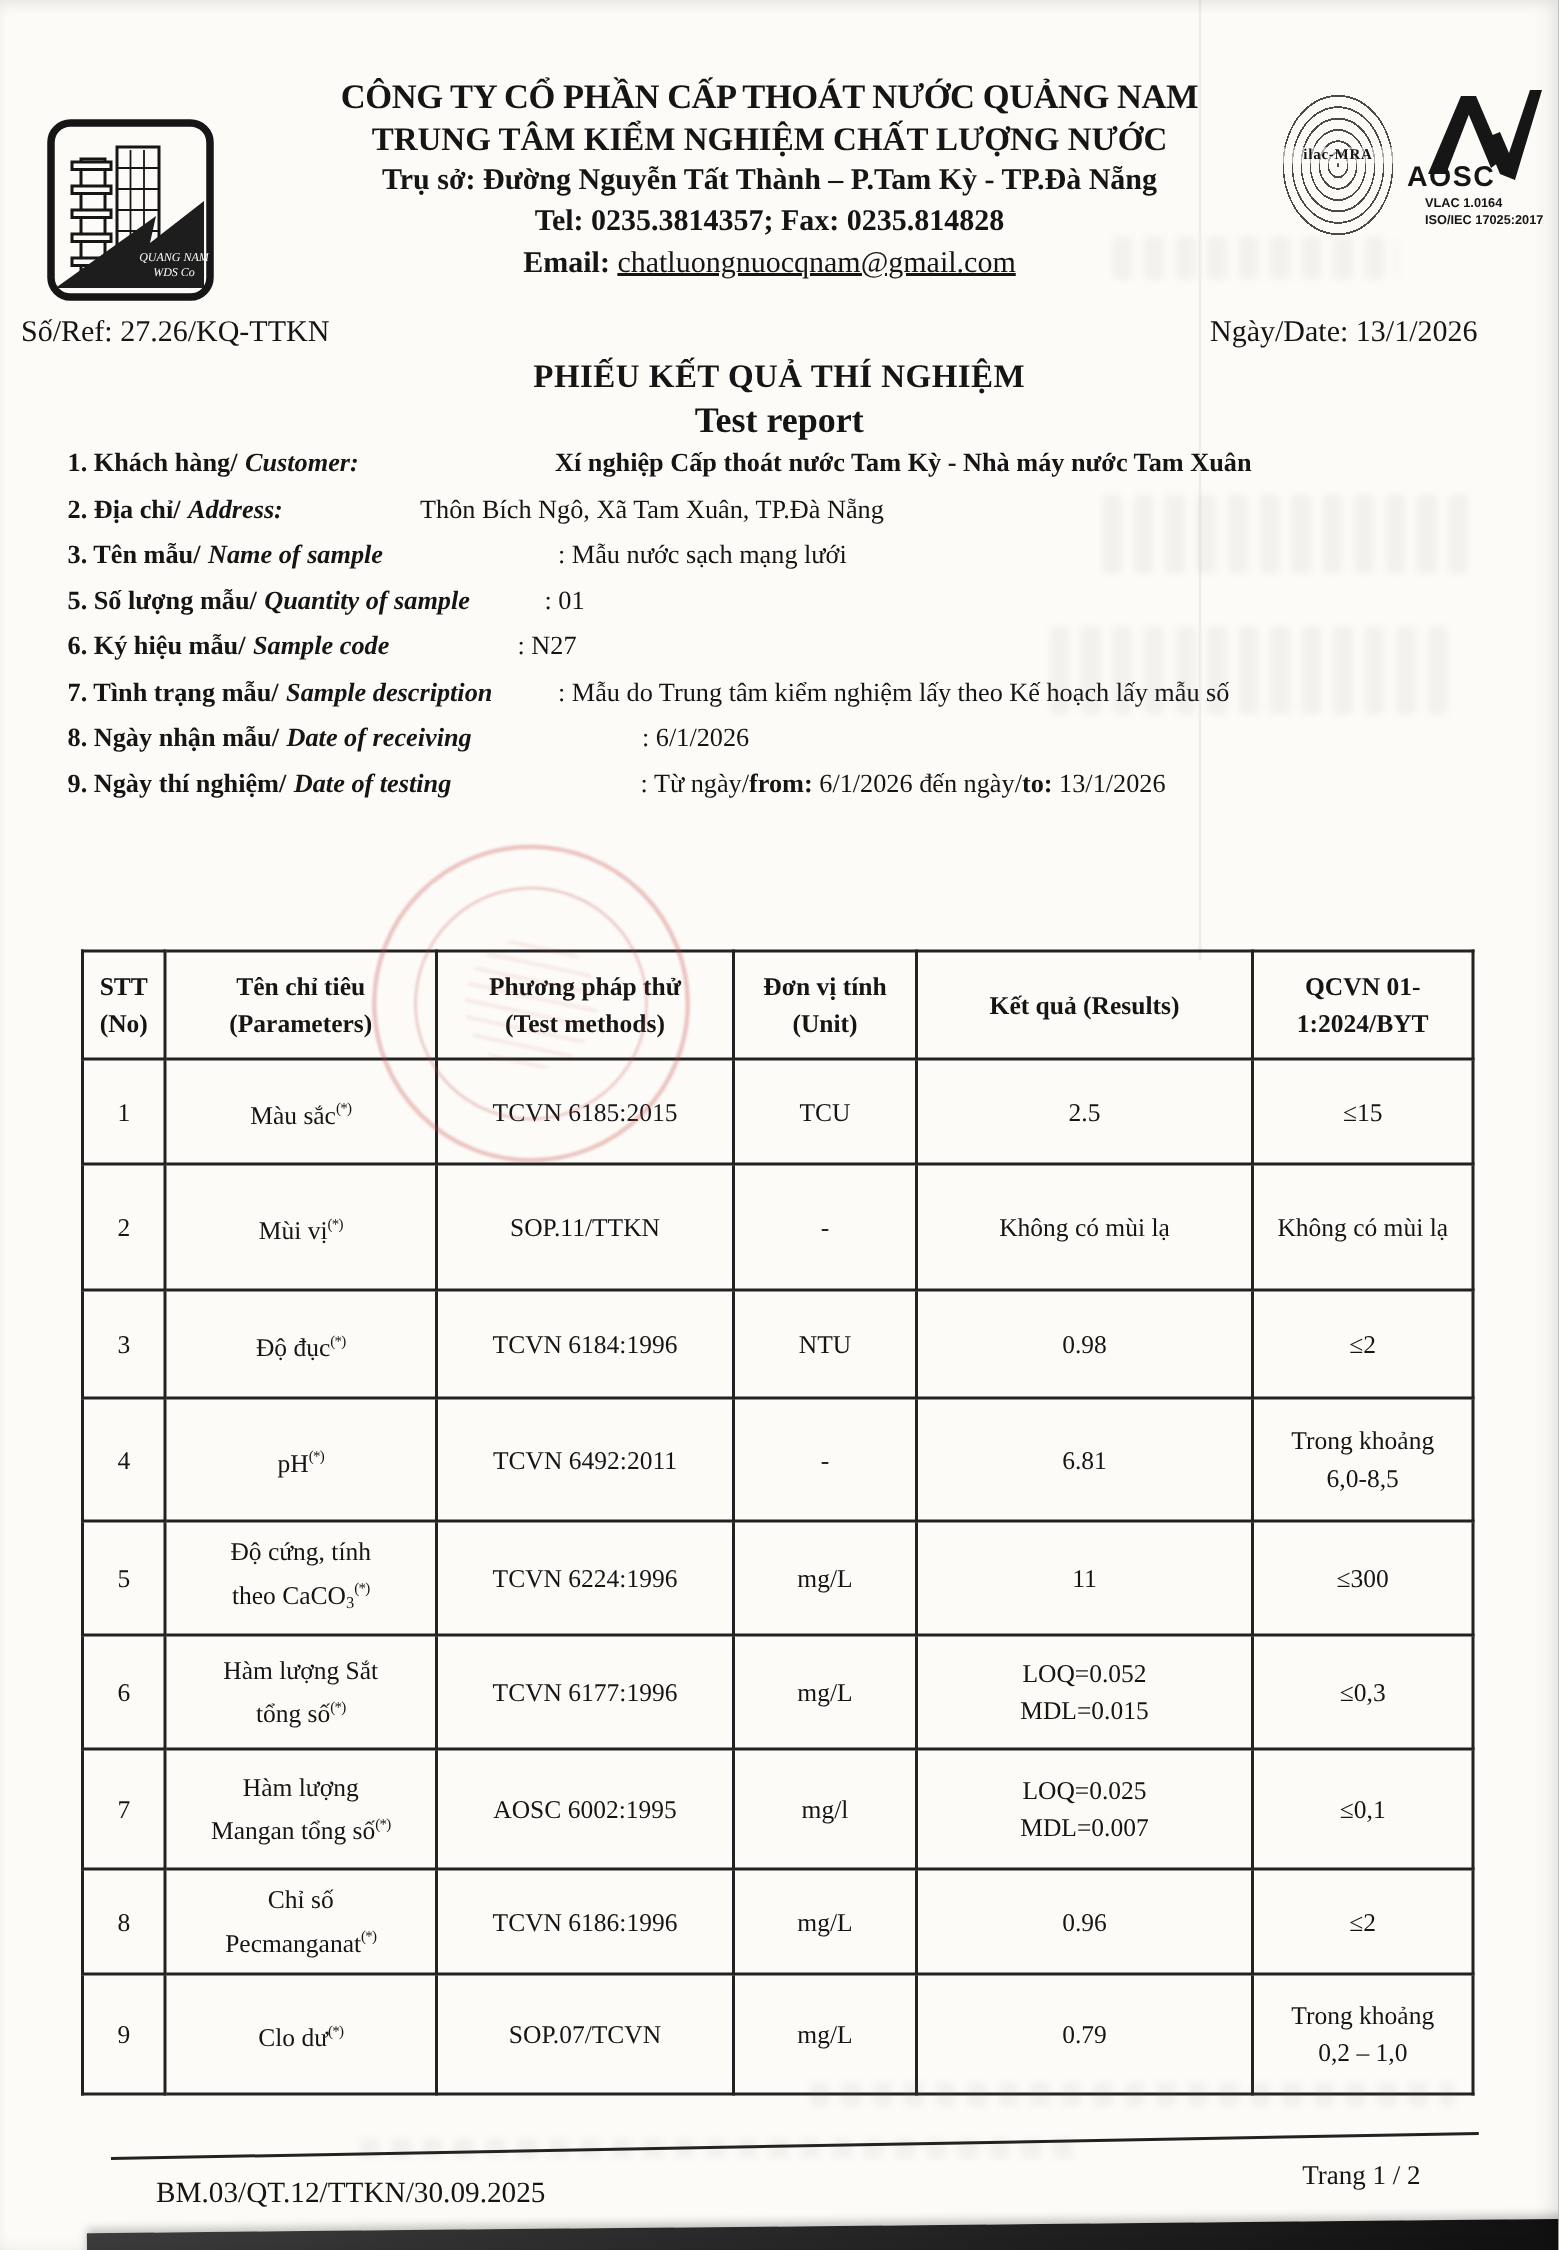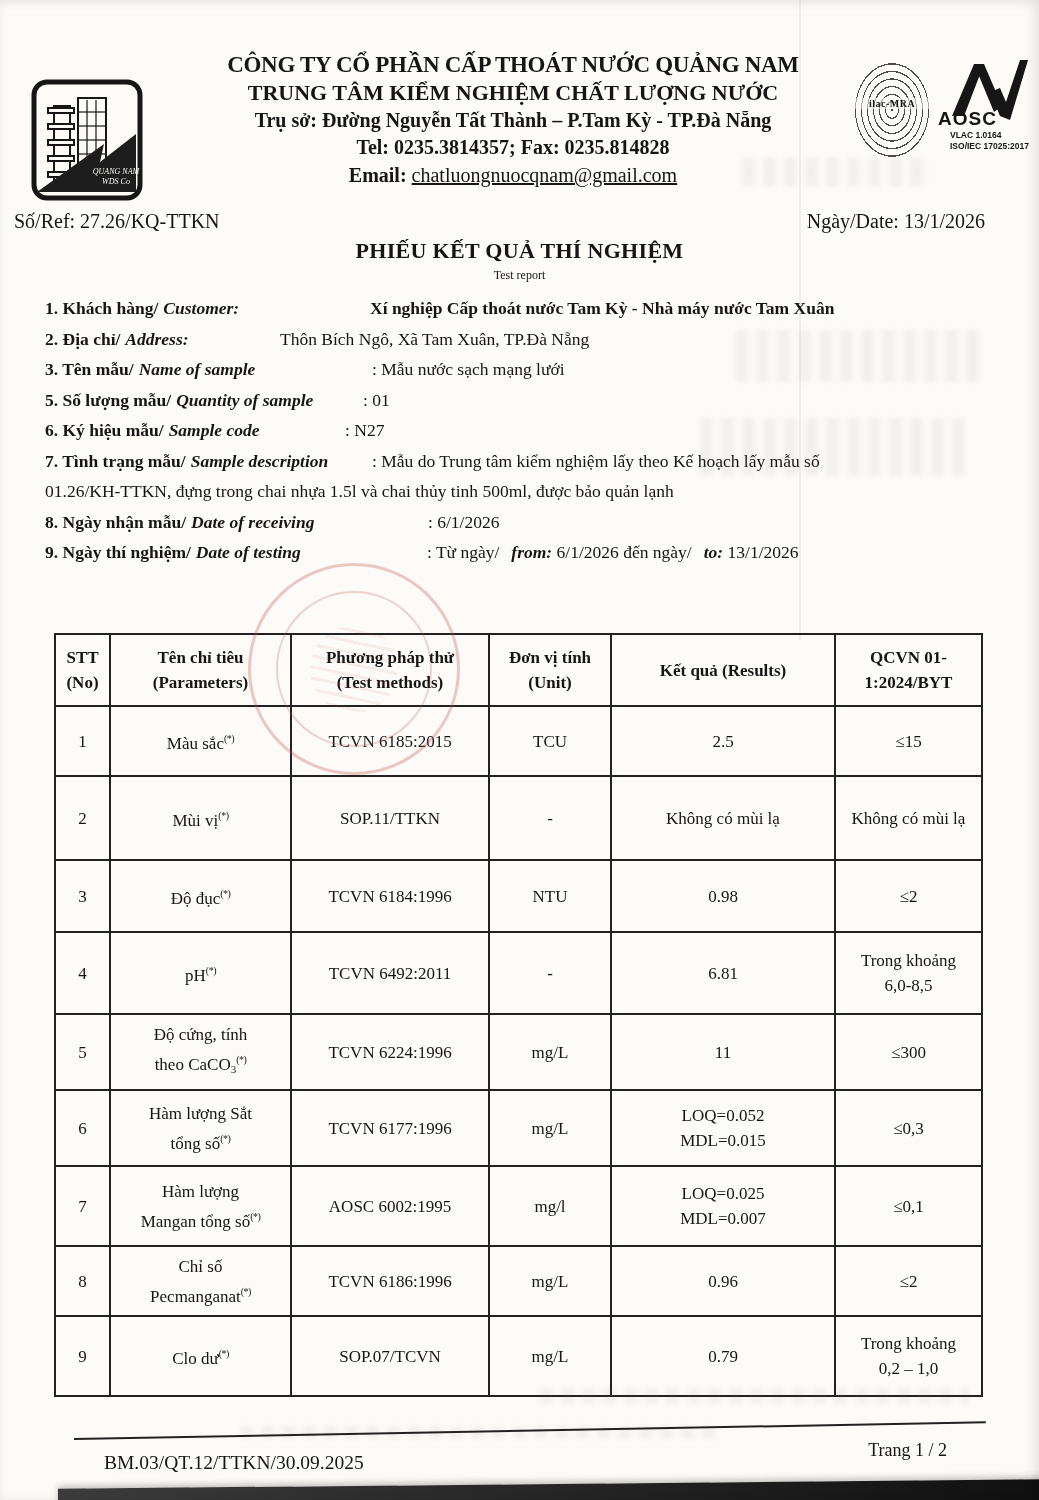--- a/index.html
+++ b/index.html
@@ -34,29 +34,29 @@
   }
   .aosc { position:absolute; left:938px; top:58px; width:100px; text-align:left; }
   .aosc-mark { display:block; margin-left:12px; }
   .aosc-word { font-family:"Liberation Sans", sans-serif; font-size:19px; font-weight:600; letter-spacing:1px; margin-top:-14px; }
   .aosc-sub { font-family:"Liberation Sans", sans-serif; font-size:8.5px; font-weight:700; line-height:11px; margin-left:12px; }
   
   .meta-row { position:absolute; top:210px; left:14px; right:54px; font-size:20px; }
   .meta-ref { float:left; }
   .meta-date { float:right; }
   .doc-title { position:absolute; top:238px; left:0; width:100%; text-align:center; font-size:22px; font-weight:700; letter-spacing:0.3px; }
-  .doc-subtitle { position:absolute; top:268px; left:0; width:100%; text-align:center; font-size:12px; font-weight:400; }
+  .doc-subtitle { position:absolute; top:268px; left:0; width:100%; text-align:center; font-size:24px; font-weight:700; }
   
   #info-list { position:absolute; top:293px; left:45px; right:28px; font-size:17.5px; }
   .info-item { line-height:30.5px; white-space:nowrap; }
   .info-cont { line-height:30.5px; white-space:normal; font-weight:400; }
   .lbl { display:inline-block; font-weight:700; }
   .lbl .en { font-style:italic; margin-left:5px; }
   .val { font-weight:400; }
-  .val .seg-i { font-style:italic; font-weight:700;margin-left:12px; }
+  .val .seg-i { font-weight:700; }
   .val .seg-b { font-weight:700; }
   #info-list .info-item:nth-child(1) .lbl{min-width:325px}
   #info-list .info-item:nth-child(2) .lbl{min-width:235px}
   #info-list .info-item:nth-child(3) .lbl{min-width:327px}
   #info-list .info-item:nth-child(4) .lbl{min-width:318px}
   #info-list .info-item:nth-child(5) .lbl{min-width:300px}
   #info-list .info-item:nth-child(6) .lbl{min-width:327px}
   #info-list .info-item:nth-child(7) .lbl{min-width:383px}
   #info-list .info-item:nth-child(8) .lbl{min-width:382px}
   #info-list .info-item:nth-child(9) .lbl{min-width:331px}
@@ -174,21 +174,21 @@
 
   <div class="doc-title">PHIẾU KẾT QUẢ THÍ NGHIỆM</div>
   <div class="doc-subtitle">Test report</div>
 
   <div id="info-list">
       <div class="info-item"><span class="lbl"><span>1. Khách hàng/</span><span class="en">Customer:</span></span><span class="val"><span class="seg-b">Xí nghiệp Cấp thoát nước Tam Kỳ - Nhà máy nước Tam Xuân</span></span></div>
       <div class="info-item"><span class="lbl"><span>2. Địa chỉ/</span><span class="en">Address:</span></span><span class="val"><span>Thôn Bích Ngô, Xã Tam Xuân, TP.Đà Nẵng</span></span></div>
       <div class="info-item"><span class="lbl"><span>3. Tên mẫu/</span><span class="en">Name of sample</span></span><span class="val"><span>: Mẫu nước sạch mạng lưới</span></span></div>
       <div class="info-item"><span class="lbl"><span>5. Số lượng mẫu/</span><span class="en">Quantity of sample</span></span><span class="val"><span>: 01</span></span></div>
       <div class="info-item"><span class="lbl"><span>6. Ký hiệu mẫu/</span><span class="en">Sample code</span></span><span class="val"><span>: N27</span></span></div>
-      <div class="info-item"><span class="lbl"><span>7. Tình trạng mẫu/</span><span class="en">Sample description</span></span><span class="val"><span>: Mẫu do Trung tâm kiểm nghiệm lấy theo Kế hoạch lấy mẫu số</span></span><div class="info-cont">01.26/KH-TTKN, đựng trong chai nhựa 1.5l và chai thủy tinh 500ml, được bảo quản lạnh</div></div>
+      <div class="info-item"><span class="lbl"><span>7. Tình trạng mẫu/</span><span class="en">Sample description</span></span><span class="val"><span>: Mẫu do Trung tâm kiểm nghiệm lấy theo Kế hoạch lấy mẫu số</span></span></div>
       <div class="info-item"><span class="lbl"><span>8. Ngày nhận mẫu/</span><span class="en">Date of receiving</span></span><span class="val"><span>: 6/1/2026</span></span></div>
       <div class="info-item"><span class="lbl"><span>9. Ngày thí nghiệm/</span><span class="en">Date of testing</span></span><span class="val"><span>: Từ ngày/</span><span class="seg-i">from:</span><span> 6/1/2026  đến ngày/</span><span class="seg-i">to:</span><span> 13/1/2026</span></span></div>
     </div>
 
   <table id="results-table">
     <colgroup>
       <col class="col-no">
         <col class="col-param">
         <col class="col-method">
       <col class="col-unit">

